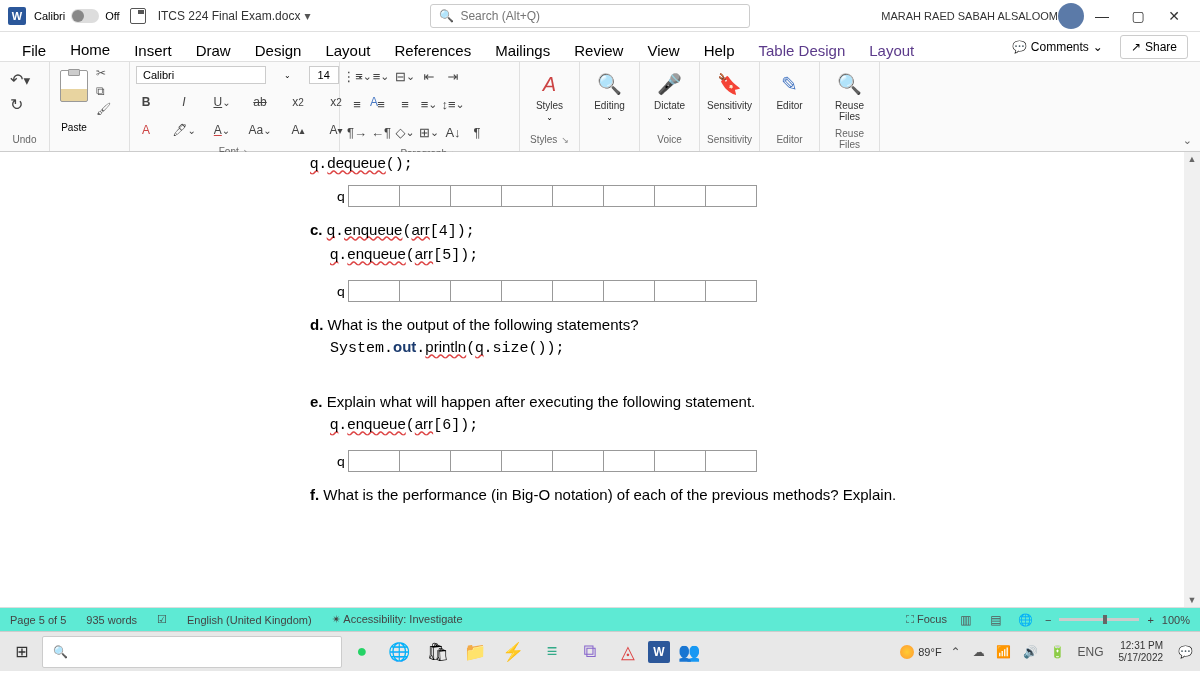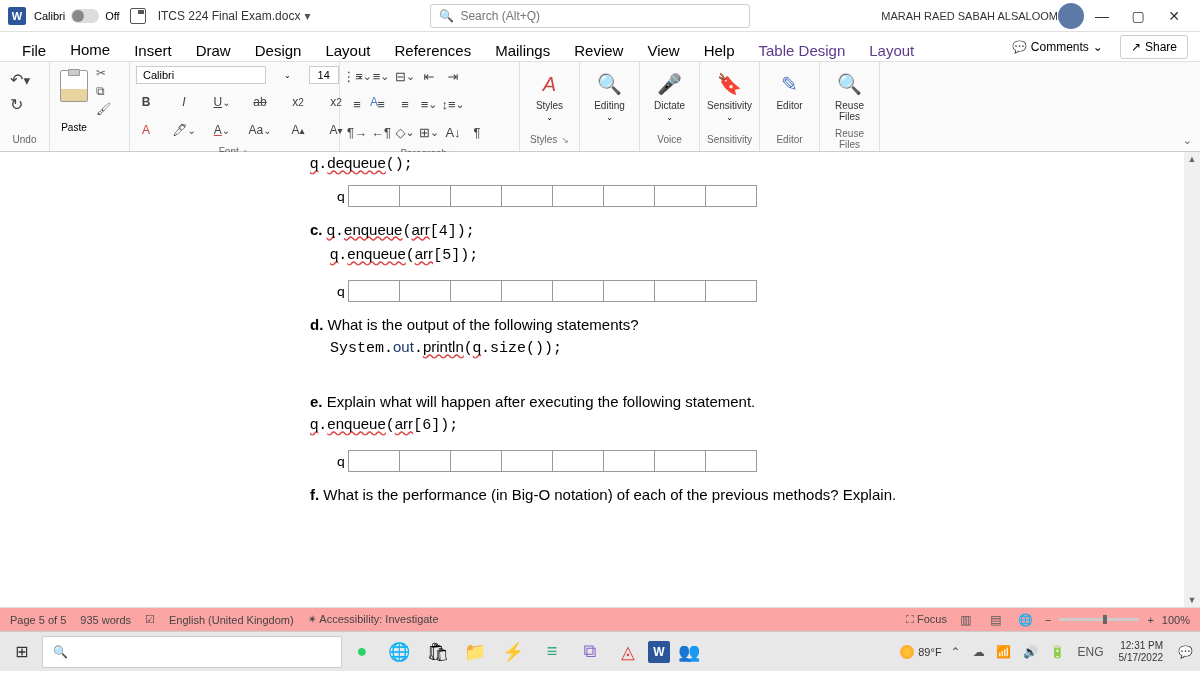--- a/index.html
+++ b/index.html
@@ -52,31 +52,31 @@
 .big-btn { display: flex; flex-direction: column; align-items: center; gap: 2px; padding: 4px; }
 .big-btn-icon { width: 28px; height: 28px; display: flex; align-items: center; justify-content: center; font-size: 20px; }
 .big-btn-label { font-size: 10px; color: #333; text-align: center; }
 .dlg-launcher { font-size: 9px; color: #888; }
 .ribbon-collapse { position: absolute; right: 8px; bottom: 4px; font-size: 11px; color: #666; }
 
 .document-area { height: 455px; background: #fff; overflow-y: auto; position: relative; padding: 0 0 0 310px; }
 .doc-content { width: 620px; font-family: Calibri, sans-serif; font-size: 15px; line-height: 1.5; color: #000; }
 .code { font-family: 'Courier New', monospace; color: #000; }
 .code .obj { text-decoration: underline wavy #d44; text-decoration-skip-ink: none; }
-.code .kw { color: #1a3a6e; }
+.code .kw { color: #1a3a6e; font-weight: bold; }
 .q-item { margin: 12px 0; }
 .q-label { font-weight: bold; }
 .table-cells { display: flex; margin: 8px 0 8px 20px; }
 .table-cell { width: 52px; height: 22px; border: 1px solid #999; margin-left: -1px; }
 .table-cell.first { border: none; width: 20px; text-align: right; padding-right: 4px; font-family: Calibri; }
 .scroll-track { position: absolute; right: 0; top: 0; width: 16px; height: 100%; background: #f0f0f0; }
 .scroll-up { position:absolute; top:0; width:16px; height:14px; display:flex; align-items:center; justify-content:center; font-size:9px; color:#666; }
 .scroll-down { position:absolute; bottom:0; width:16px; height:14px; display:flex; align-items:center; justify-content:center; font-size:9px; color:#666; }
 
-.status-bar { height: 24px; background: #fca5a5; border-top: 1px solid #ddd; display: flex; align-items: center; padding: 0 10px; font-size: 11px; color: #444; gap: 14px; }
+.status-bar { height: 24px; background: #5eead4; border-top: 1px solid #ddd; display: flex; align-items: center; padding: 0 10px; font-size: 11px; color: #444; gap: 20px; }
 .status-right { margin-left: auto; display: flex; align-items: center; gap: 8px; }
 .view-btn { width: 22px; height: 18px; display: flex; align-items: center; justify-content: center; font-size: 12px; color: #555; }
 .zoom-slider { width: 80px; height: 3px; background: #ccc; position: relative; }
 .zoom-knob { position: absolute; left: 55%; top: -3px; width: 4px; height: 9px; background: #666; }
 
 .taskbar { height: 40px; background: #e8e8e8; border-top: 1px solid #ccc; display: flex; align-items: center; padding: 0 4px; gap: 2px; }
 .start-btn { width: 36px; height: 36px; display: flex; align-items: center; justify-content: center; font-size: 16px; color: #333; }
 .task-search { display: flex; align-items: center; gap: 8px; background: #fff; border: 1px solid #ccc; border-radius: 2px; padding: 4px 10px; width: 300px; height: 32px; }
 .task-search input { border: none; outline: none; font-size: 13px; flex: 1; }
 .task-icon { width: 36px; height: 36px; display: flex; align-items: center; justify-content: center; font-size: 18px; }
@@ -338,21 +338,21 @@
 
     <div class="q-item">
       <span class="q-label">d.</span>
       <span>What is the output of the following statements?</span><br>
       <span class="code" style="margin-left:20px">System.<span class="kw">out</span>.<span class="obj">println</span>(<span class="obj">q</span>.size());</span><br>
     </div>
 
     <div class="q-item" style="margin-top:30px">
       <span class="q-label">e.</span>
       <span>Explain what will happen after executing the following statement.</span><br>
-      <span class="code" style=""><span class="obj">q</span>.<span class="obj">enqueue</span>(<span class="obj">arr</span>[6]);</span>
+      <span class="code" style="margin-left:20px"><span class="obj">q</span>.<span class="obj">enqueue</span>(<span class="obj">arr</span>[6]);</span>
     </div>
 
     <div class="table-cells">
       <div class="table-cell first">q</div>
       <div class="table-cell"></div>
       <div class="table-cell"></div>
       <div class="table-cell"></div>
       <div class="table-cell"></div>
       <div class="table-cell"></div>
       <div class="table-cell"></div>

